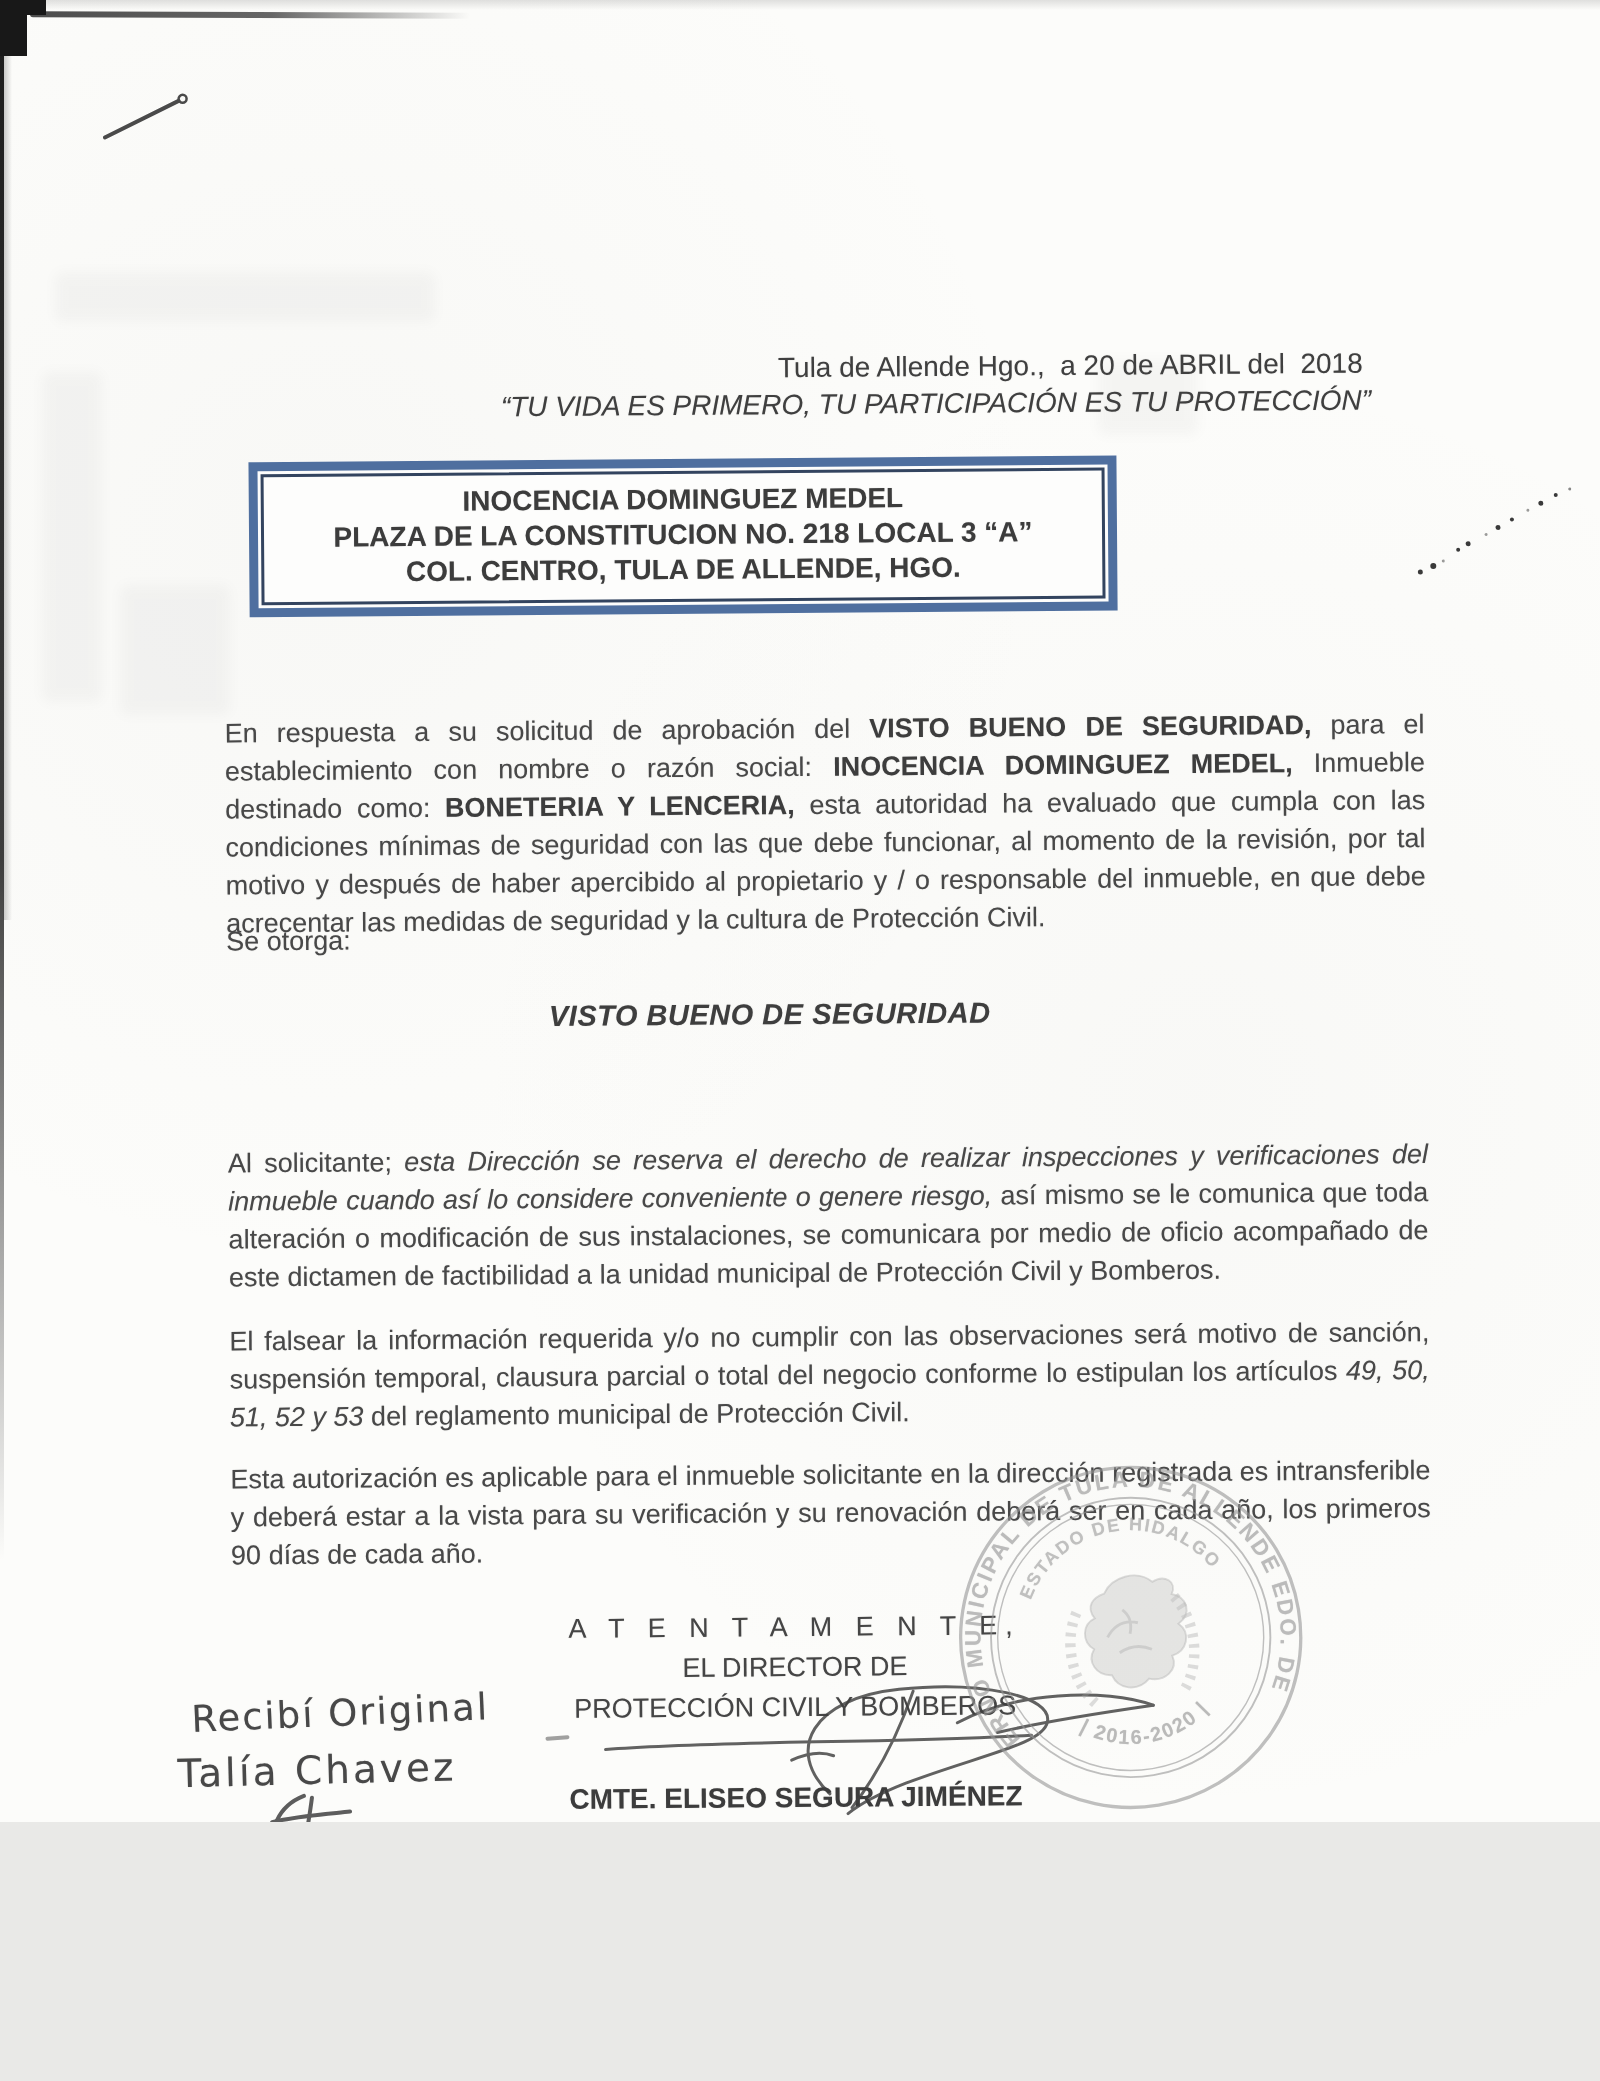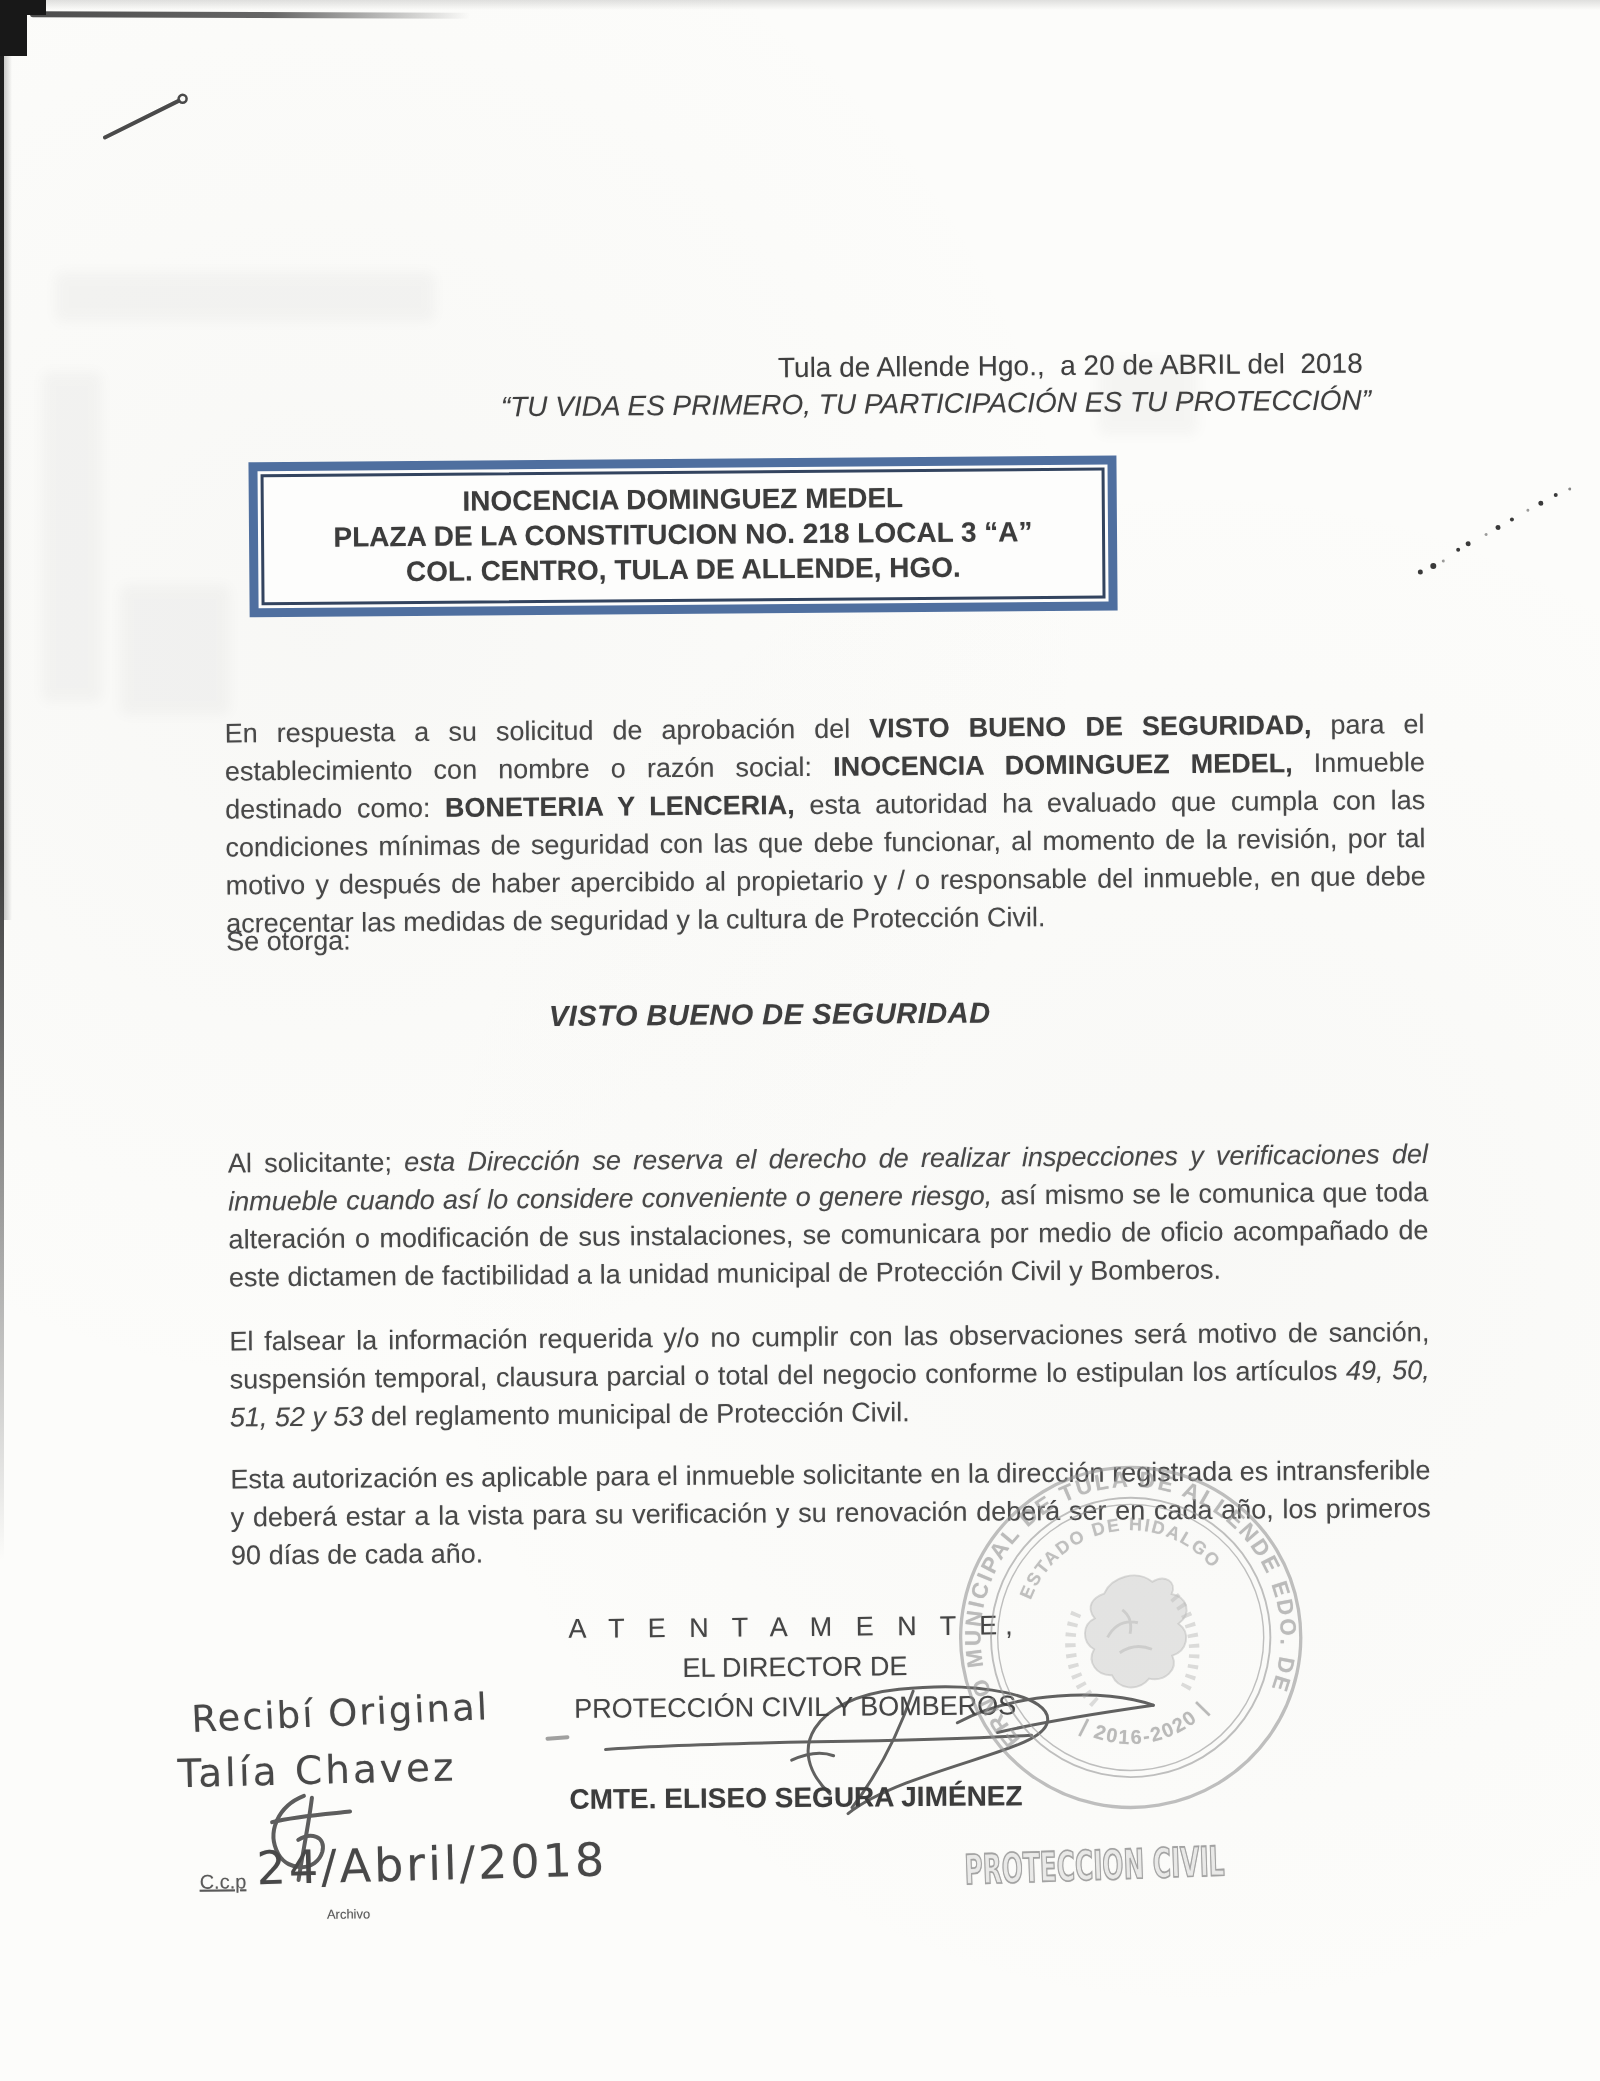--- a/index.html
+++ b/index.html
@@ -1,17 +1,17 @@
 <!DOCTYPE html>
 <html><head>
 <meta charset="utf-8">
 <style>
   html,body{margin:0;padding:0;}
   body{width:1600px;height:2081px;background:#e9e9e7;font-family:"Liberation Sans",sans-serif;}
-  .page{position:relative;width:1600px;height:2081px;background:#fcfcfa;overflow:hidden;color:#474747;
+  .page{position:relative;width:1600px;height:1822px;background:#fcfcfa;overflow:hidden;color:#474747;
         background-image:radial-gradient(circle at 20% 30%, rgba(180,180,175,0.06), rgba(0,0,0,0) 40%),
                          radial-gradient(circle at 75% 60%, rgba(180,180,175,0.05), rgba(0,0,0,0) 45%);}
   .skew{position:absolute;inset:0;transform:rotate(-0.45deg);transform-origin:800px 1040px;}
 
   
   .doc-text{text-shadow:0 0 1px rgba(90,90,90,0.35);}
 
   
   .date-line{position:absolute;top:352px;right:232px;font-size:28px;white-space:pre;color:#3f3f3f;}
   .motto{position:absolute;top:389px;right:224px;font-size:28px;font-style:italic;white-space:pre;color:#3f3f3f;}

